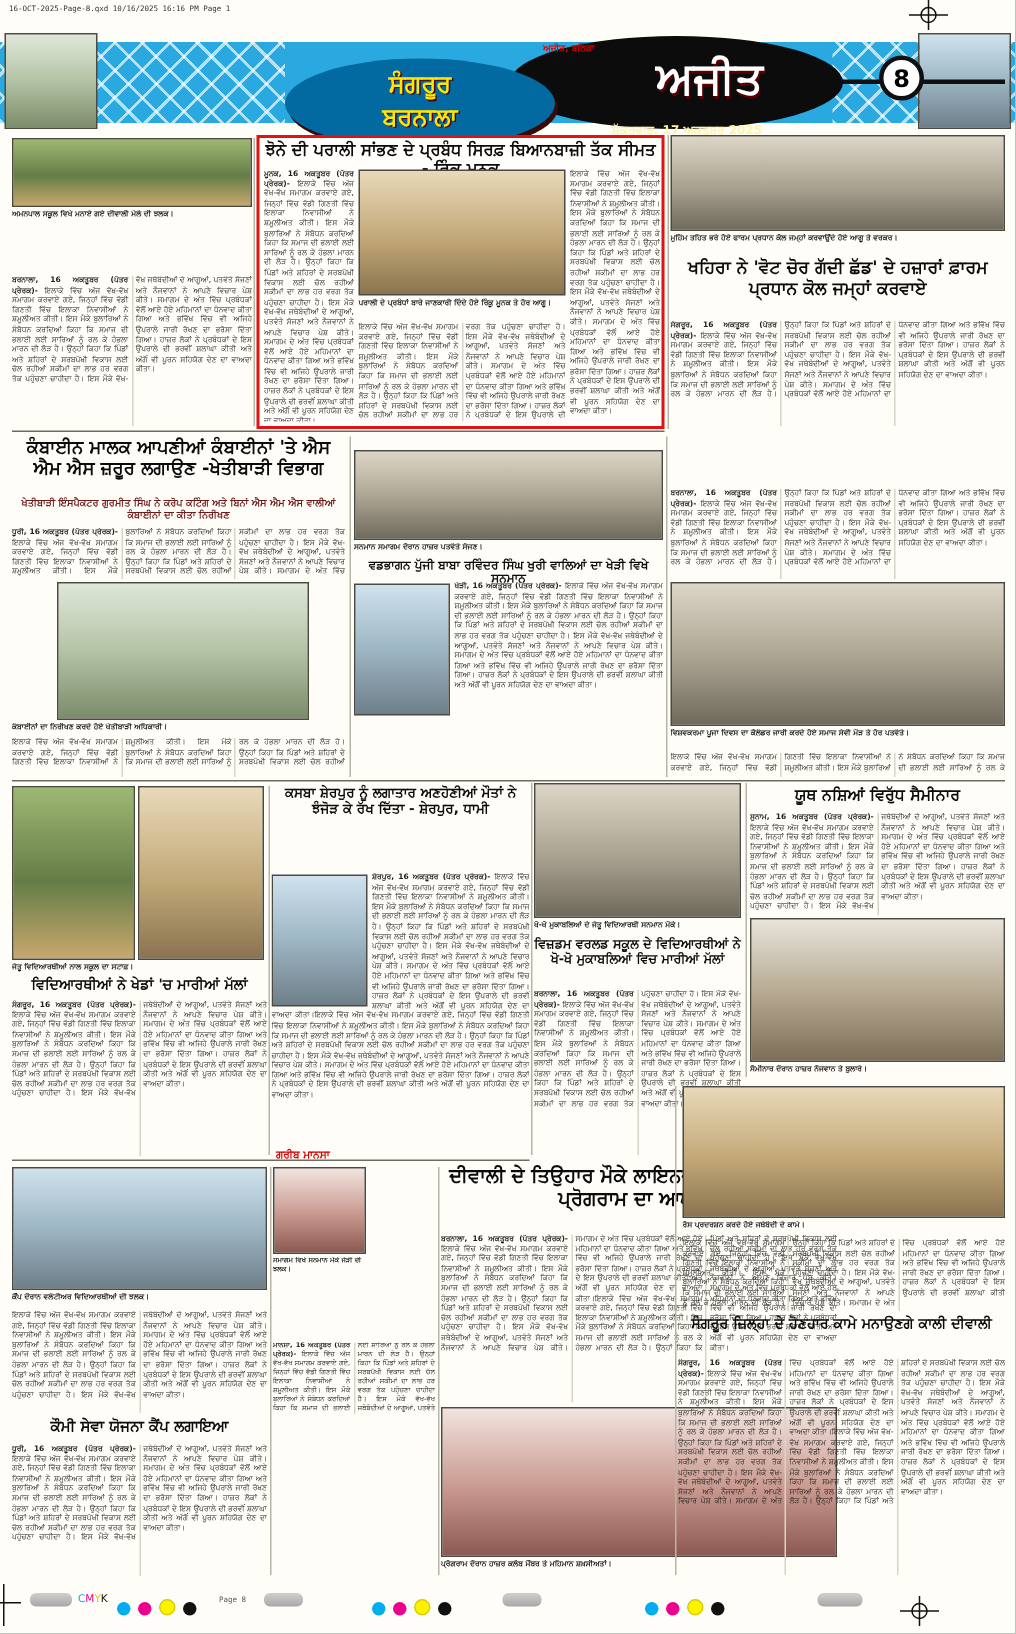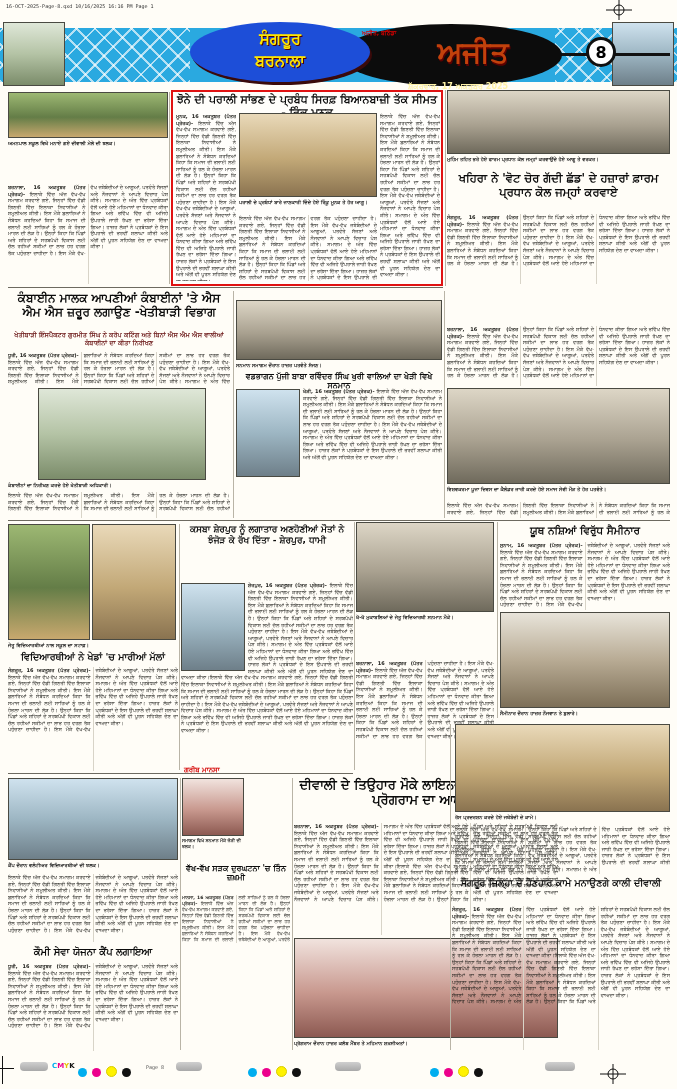--- a/index.html
+++ b/index.html
@@ -27,21 +27,21 @@
   .hrule{height:1px;background:#6d6a60;}
   .redbox{border:2px solid #e01212;}
   
   .band{background:#2aa9e0;}
   .lattice{background-image:
      repeating-linear-gradient(45deg,rgba(255,255,255,.65) 0 2px,rgba(255,255,255,0) 2px 13px),
      repeating-linear-gradient(-45deg,rgba(255,255,255,.65) 0 2px,rgba(255,255,255,0) 2px 13px);}
   .oval{border-radius:50%;}
   .mast-region{color:#ffe600;font-weight:bold;text-align:center;font-size:16px;line-height:1.12;
      text-shadow:1px 1px 0 #4d0000;}
-  .brand{color:#c2410c;font-weight:bold;font-size:29px;line-height:1;text-shadow:1px 2px 0 #5b0000;}
+  .brand{color:#ffffff;font-weight:bold;font-size:29px;line-height:1;text-shadow:1px 2px 0 #5b0000;}
   .edition{color:#e00000;font-weight:bold;font-size:6px;}
   .dateline{color:#fff3a8;font-weight:bold;font-size:8px;text-align:center;margin-top:12px;}
   .pgcircle{background:#fff;border:3px solid #101010;border-radius:50%;
      font-weight:bold;font-size:16px;color:#000;display:flex;align-items:center;justify-content:center;}
   
   .tiny{font-family:"DejaVu Sans Mono","Liberation Mono",monospace;font-size:5px;color:#333;}
   .dot{width:9px;height:9px;border-radius:50%;display:inline-block;margin-right:5px;}
   .graybar{background:linear-gradient(180deg,#cfcfcf,#a8a8a8);border-radius:4px;}
   .redlabel{color:#d40000;font-weight:bold;font-size:7px;}
   .phf{float:left;width:62px;height:86px;margin:1px 3px 1px 0;border:1px solid #4a4a42;
@@ -66,21 +66,21 @@
     <div class="b lattice" style="left:0;top:8px;width:190px;height:54px;"></div>
     <div class="b lattice" style="left:555px;top:8px;width:122px;height:54px;"></div>
     <div class="b ph g6" style="left:3px;top:2px;width:62px;height:64px;"></div>
     <div class="b ph g3" style="left:612px;top:2px;width:62px;height:64px;"></div>
     <div class="b" style="left:560px;top:33px;width:110px;height:3px;background:#111;"></div>
     <div class="b oval" style="left:340px;top:4px;width:222px;height:62px;background:#0c0c0c;">
       <div class="b edition" style="left:22px;top:5px;width:120px;">ਅਜੀਤ, ਬਠਿੰਡਾ</div>
       <div class="b brand" style="left:58px;top:14px;width:150px;text-align:center;">ਅਜੀਤ</div>
       <div class="b dateline" style="left:28px;top:46px;width:180px;">ਸ਼ੁੱਕਰਵਾਰ, 17 ਅਕਤੂਬਰ 2025</div>
     </div>
-    <div class="b oval" style="left:190px;top:2px;width:180px;height:60px;background:#1d4ed8;box-shadow:2px 3px 0 #3a0a0a;">
+    <div class="b oval" style="left:190px;top:19px;width:180px;height:60px;background:#0369a1;box-shadow:2px 3px 0 #3a0a0a;">
       <div class="b mast-region" style="left:10px;top:8px;width:160px;">ਸੰਗਰੂਰ</div>
       <div class="b mast-region" style="left:10px;top:30px;width:160px;">ਬਰਨਾਲਾ</div>
     </div>
     <div class="b pgcircle" style="left:586px;top:17px;width:30px;height:30px;">8</div>
   </div>
 
   <div class="b ph g1" style="left:8px;top:92px;width:160px;height:46px;"></div>
   <div class="b cap" style="left:8px;top:140px;width:160px;height:8px;">ਅਮਨਪਾਲ ਸਕੂਲ ਵਿਖੇ ਮਨਾਏ ਗਏ ਦੀਵਾਲੀ ਮੇਲੇ ਦੀ ਝਲਕ।</div>
   <div class="b body cols2" style="left:8px;top:184px;width:160px;height:100px;">
     <span class="dl">ਬਰਨਾਲਾ, 16 ਅਕਤੂਬਰ (ਪੱਤਰ ਪ੍ਰੇਰਕ)- </span><span>ਇਲਾਕੇ ਵਿੱਚ ਅੱਜ ਵੱਖ-ਵੱਖ ਸਮਾਗਮ ਕਰਵਾਏ ਗਏ, ਜਿਨ੍ਹਾਂ ਵਿੱਚ ਵੱਡੀ ਗਿਣਤੀ ਵਿੱਚ ਇਲਾਕਾ ਨਿਵਾਸੀਆਂ ਨੇ ਸ਼ਮੂਲੀਅਤ ਕੀਤੀ। ਇਸ ਮੌਕੇ ਬੁਲਾਰਿਆਂ ਨੇ ਸੰਬੋਧਨ ਕਰਦਿਆਂ ਕਿਹਾ ਕਿ ਸਮਾਜ ਦੀ ਭਲਾਈ ਲਈ ਸਾਰਿਆਂ ਨੂੰ ਰਲ ਕੇ ਹੰਭਲਾ ਮਾਰਨ ਦੀ ਲੋੜ ਹੈ। ਉਨ੍ਹਾਂ ਕਿਹਾ ਕਿ ਪਿੰਡਾਂ ਅਤੇ ਸ਼ਹਿਰਾਂ ਦੇ ਸਰਬਪੱਖੀ ਵਿਕਾਸ ਲਈ ਚੱਲ ਰਹੀਆਂ ਸਕੀਮਾਂ ਦਾ ਲਾਭ ਹਰ ਵਰਗ ਤੱਕ ਪਹੁੰਚਣਾ ਚਾਹੀਦਾ ਹੈ। ਇਸ ਮੌਕੇ ਵੱਖ-ਵੱਖ ਜਥੇਬੰਦੀਆਂ ਦੇ ਆਗੂਆਂ, ਪਤਵੰਤੇ ਸੱਜਣਾਂ ਅਤੇ ਨੌਜਵਾਨਾਂ ਨੇ ਆਪਣੇ ਵਿਚਾਰ ਪੇਸ਼ ਕੀਤੇ। ਸਮਾਗਮ ਦੇ ਅੰਤ ਵਿੱਚ ਪ੍ਰਬੰਧਕਾਂ ਵੱਲੋਂ ਆਏ ਹੋਏ ਮਹਿਮਾਨਾਂ ਦਾ ਧੰਨਵਾਦ ਕੀਤਾ ਗਿਆ ਅਤੇ ਭਵਿੱਖ ਵਿੱਚ ਵੀ ਅਜਿਹੇ ਉਪਰਾਲੇ ਜਾਰੀ ਰੱਖਣ ਦਾ ਭਰੋਸਾ ਦਿੱਤਾ ਗਿਆ। ਹਾਜ਼ਰ ਲੋਕਾਂ ਨੇ ਪ੍ਰਬੰਧਕਾਂ ਦੇ ਇਸ ਉਪਰਾਲੇ ਦੀ ਭਰਵੀਂ ਸ਼ਲਾਘਾ ਕੀਤੀ ਅਤੇ ਅੱਗੋਂ ਵੀ ਪੂਰਨ ਸਹਿਯੋਗ ਦੇਣ ਦਾ ਵਾਅਦਾ ਕੀਤਾ।</span>
@@ -149,20 +149,21 @@
   </div>
 
   <div class="b hl" style="left:181px;top:524px;width:172px;height:54px;font-size:9px;">ਕਸਬਾ ਸ਼ੇਰਪੁਰ ਨੂੰ ਲਗਾਤਾਰ ਅਣਹੋਣੀਆਂ ਮੌਤਾਂ ਨੇ ਝੰਜੋੜ ਕੇ ਰੱਖ ਦਿੱਤਾ - ਸ਼ੇਰਪੁਰ, ਧਾਮੀ</div>
   <div class="b body" style="left:181px;top:582px;width:172px;height:188px;">
     <span class="phf g3"></span>
     <span class="dl">ਸ਼ੇਰਪੁਰ, 16 ਅਕਤੂਬਰ (ਪੱਤਰ ਪ੍ਰੇਰਕ)- </span><span>ਇਲਾਕੇ ਵਿੱਚ ਅੱਜ ਵੱਖ-ਵੱਖ ਸਮਾਗਮ ਕਰਵਾਏ ਗਏ, ਜਿਨ੍ਹਾਂ ਵਿੱਚ ਵੱਡੀ ਗਿਣਤੀ ਵਿੱਚ ਇਲਾਕਾ ਨਿਵਾਸੀਆਂ ਨੇ ਸ਼ਮੂਲੀਅਤ ਕੀਤੀ। ਇਸ ਮੌਕੇ ਬੁਲਾਰਿਆਂ ਨੇ ਸੰਬੋਧਨ ਕਰਦਿਆਂ ਕਿਹਾ ਕਿ ਸਮਾਜ ਦੀ ਭਲਾਈ ਲਈ ਸਾਰਿਆਂ ਨੂੰ ਰਲ ਕੇ ਹੰਭਲਾ ਮਾਰਨ ਦੀ ਲੋੜ ਹੈ। ਉਨ੍ਹਾਂ ਕਿਹਾ ਕਿ ਪਿੰਡਾਂ ਅਤੇ ਸ਼ਹਿਰਾਂ ਦੇ ਸਰਬਪੱਖੀ ਵਿਕਾਸ ਲਈ ਚੱਲ ਰਹੀਆਂ ਸਕੀਮਾਂ ਦਾ ਲਾਭ ਹਰ ਵਰਗ ਤੱਕ ਪਹੁੰਚਣਾ ਚਾਹੀਦਾ ਹੈ। ਇਸ ਮੌਕੇ ਵੱਖ-ਵੱਖ ਜਥੇਬੰਦੀਆਂ ਦੇ ਆਗੂਆਂ, ਪਤਵੰਤੇ ਸੱਜਣਾਂ ਅਤੇ ਨੌਜਵਾਨਾਂ ਨੇ ਆਪਣੇ ਵਿਚਾਰ ਪੇਸ਼ ਕੀਤੇ। ਸਮਾਗਮ ਦੇ ਅੰਤ ਵਿੱਚ ਪ੍ਰਬੰਧਕਾਂ ਵੱਲੋਂ ਆਏ ਹੋਏ ਮਹਿਮਾਨਾਂ ਦਾ ਧੰਨਵਾਦ ਕੀਤਾ ਗਿਆ ਅਤੇ ਭਵਿੱਖ ਵਿੱਚ ਵੀ ਅਜਿਹੇ ਉਪਰਾਲੇ ਜਾਰੀ ਰੱਖਣ ਦਾ ਭਰੋਸਾ ਦਿੱਤਾ ਗਿਆ। ਹਾਜ਼ਰ ਲੋਕਾਂ ਨੇ ਪ੍ਰਬੰਧਕਾਂ ਦੇ ਇਸ ਉਪਰਾਲੇ ਦੀ ਭਰਵੀਂ ਸ਼ਲਾਘਾ ਕੀਤੀ ਅਤੇ ਅੱਗੋਂ ਵੀ ਪੂਰਨ ਸਹਿਯੋਗ ਦੇਣ ਦਾ ਵਾਅਦਾ ਕੀਤਾ।</span><span>ਇਲਾਕੇ ਵਿੱਚ ਅੱਜ ਵੱਖ-ਵੱਖ ਸਮਾਗਮ ਕਰਵਾਏ ਗਏ, ਜਿਨ੍ਹਾਂ ਵਿੱਚ ਵੱਡੀ ਗਿਣਤੀ ਵਿੱਚ ਇਲਾਕਾ ਨਿਵਾਸੀਆਂ ਨੇ ਸ਼ਮੂਲੀਅਤ ਕੀਤੀ। ਇਸ ਮੌਕੇ ਬੁਲਾਰਿਆਂ ਨੇ ਸੰਬੋਧਨ ਕਰਦਿਆਂ ਕਿਹਾ ਕਿ ਸਮਾਜ ਦੀ ਭਲਾਈ ਲਈ ਸਾਰਿਆਂ ਨੂੰ ਰਲ ਕੇ ਹੰਭਲਾ ਮਾਰਨ ਦੀ ਲੋੜ ਹੈ। ਉਨ੍ਹਾਂ ਕਿਹਾ ਕਿ ਪਿੰਡਾਂ ਅਤੇ ਸ਼ਹਿਰਾਂ ਦੇ ਸਰਬਪੱਖੀ ਵਿਕਾਸ ਲਈ ਚੱਲ ਰਹੀਆਂ ਸਕੀਮਾਂ ਦਾ ਲਾਭ ਹਰ ਵਰਗ ਤੱਕ ਪਹੁੰਚਣਾ ਚਾਹੀਦਾ ਹੈ। ਇਸ ਮੌਕੇ ਵੱਖ-ਵੱਖ ਜਥੇਬੰਦੀਆਂ ਦੇ ਆਗੂਆਂ, ਪਤਵੰਤੇ ਸੱਜਣਾਂ ਅਤੇ ਨੌਜਵਾਨਾਂ ਨੇ ਆਪਣੇ ਵਿਚਾਰ ਪੇਸ਼ ਕੀਤੇ। ਸਮਾਗਮ ਦੇ ਅੰਤ ਵਿੱਚ ਪ੍ਰਬੰਧਕਾਂ ਵੱਲੋਂ ਆਏ ਹੋਏ ਮਹਿਮਾਨਾਂ ਦਾ ਧੰਨਵਾਦ ਕੀਤਾ ਗਿਆ ਅਤੇ ਭਵਿੱਖ ਵਿੱਚ ਵੀ ਅਜਿਹੇ ਉਪਰਾਲੇ ਜਾਰੀ ਰੱਖਣ ਦਾ ਭਰੋਸਾ ਦਿੱਤਾ ਗਿਆ। ਹਾਜ਼ਰ ਲੋਕਾਂ ਨੇ ਪ੍ਰਬੰਧਕਾਂ ਦੇ ਇਸ ਉਪਰਾਲੇ ਦੀ ਭਰਵੀਂ ਸ਼ਲਾਘਾ ਕੀਤੀ ਅਤੇ ਅੱਗੋਂ ਵੀ ਪੂਰਨ ਸਹਿਯੋਗ ਦੇਣ ਦਾ ਵਾਅਦਾ ਕੀਤਾ।</span>
   </div>
 
   <div class="b ph g2" style="left:356px;top:522px;width:138px;height:90px;"></div>
   <div class="b cap" style="left:356px;top:614px;width:138px;height:8px;">ਖੋ-ਖੋ ਮੁਕਾਬਲਿਆਂ ਦੇ ਜੇਤੂ ਵਿਦਿਆਰਥੀ ਸਨਮਾਨ ਮੌਕੇ।</div>
+  <div class="b hl" style="left:356px;top:625px;width:138px;height:32px;font-size:8.5px;">ਵਿਜ਼ਡਮ ਵਰਲਡ ਸਕੂਲ ਦੇ ਵਿਦਿਆਰਥੀਆਂ ਨੇ ਖੋ-ਖੋ ਮੁਕਾਬਲਿਆਂ ਵਿਚ ਮਾਰੀਆਂ ਮੱਲਾਂ</div>
   <div class="b body cols2" style="left:356px;top:660px;width:138px;height:110px;">
     <span class="dl">ਬਰਨਾਲਾ, 16 ਅਕਤੂਬਰ (ਪੱਤਰ ਪ੍ਰੇਰਕ)- </span><span>ਇਲਾਕੇ ਵਿੱਚ ਅੱਜ ਵੱਖ-ਵੱਖ ਸਮਾਗਮ ਕਰਵਾਏ ਗਏ, ਜਿਨ੍ਹਾਂ ਵਿੱਚ ਵੱਡੀ ਗਿਣਤੀ ਵਿੱਚ ਇਲਾਕਾ ਨਿਵਾਸੀਆਂ ਨੇ ਸ਼ਮੂਲੀਅਤ ਕੀਤੀ। ਇਸ ਮੌਕੇ ਬੁਲਾਰਿਆਂ ਨੇ ਸੰਬੋਧਨ ਕਰਦਿਆਂ ਕਿਹਾ ਕਿ ਸਮਾਜ ਦੀ ਭਲਾਈ ਲਈ ਸਾਰਿਆਂ ਨੂੰ ਰਲ ਕੇ ਹੰਭਲਾ ਮਾਰਨ ਦੀ ਲੋੜ ਹੈ। ਉਨ੍ਹਾਂ ਕਿਹਾ ਕਿ ਪਿੰਡਾਂ ਅਤੇ ਸ਼ਹਿਰਾਂ ਦੇ ਸਰਬਪੱਖੀ ਵਿਕਾਸ ਲਈ ਚੱਲ ਰਹੀਆਂ ਸਕੀਮਾਂ ਦਾ ਲਾਭ ਹਰ ਵਰਗ ਤੱਕ ਪਹੁੰਚਣਾ ਚਾਹੀਦਾ ਹੈ। ਇਸ ਮੌਕੇ ਵੱਖ-ਵੱਖ ਜਥੇਬੰਦੀਆਂ ਦੇ ਆਗੂਆਂ, ਪਤਵੰਤੇ ਸੱਜਣਾਂ ਅਤੇ ਨੌਜਵਾਨਾਂ ਨੇ ਆਪਣੇ ਵਿਚਾਰ ਪੇਸ਼ ਕੀਤੇ। ਸਮਾਗਮ ਦੇ ਅੰਤ ਵਿੱਚ ਪ੍ਰਬੰਧਕਾਂ ਵੱਲੋਂ ਆਏ ਹੋਏ ਮਹਿਮਾਨਾਂ ਦਾ ਧੰਨਵਾਦ ਕੀਤਾ ਗਿਆ ਅਤੇ ਭਵਿੱਖ ਵਿੱਚ ਵੀ ਅਜਿਹੇ ਉਪਰਾਲੇ ਜਾਰੀ ਰੱਖਣ ਦਾ ਭਰੋਸਾ ਦਿੱਤਾ ਗਿਆ। ਹਾਜ਼ਰ ਲੋਕਾਂ ਨੇ ਪ੍ਰਬੰਧਕਾਂ ਦੇ ਇਸ ਉਪਰਾਲੇ ਦੀ ਭਰਵੀਂ ਸ਼ਲਾਘਾ ਕੀਤੀ ਅਤੇ ਅੱਗੋਂ ਵੀ ਪੂਰਨ ਸਹਿਯੋਗ ਦੇਣ ਦਾ ਵਾਅਦਾ ਕੀਤਾ।</span>
   </div>
 
   <div class="b hl" style="left:500px;top:524px;width:170px;height:14px;font-size:10.5px;">ਯੂਥ ਨਸ਼ਿਆਂ ਵਿਰੁੱਧ ਸੈਮੀਨਾਰ</div>
   <div class="b body cols2" style="left:500px;top:542px;width:170px;height:68px;">
     <span class="dl">ਸੁਨਾਮ, 16 ਅਕਤੂਬਰ (ਪੱਤਰ ਪ੍ਰੇਰਕ)- </span><span>ਇਲਾਕੇ ਵਿੱਚ ਅੱਜ ਵੱਖ-ਵੱਖ ਸਮਾਗਮ ਕਰਵਾਏ ਗਏ, ਜਿਨ੍ਹਾਂ ਵਿੱਚ ਵੱਡੀ ਗਿਣਤੀ ਵਿੱਚ ਇਲਾਕਾ ਨਿਵਾਸੀਆਂ ਨੇ ਸ਼ਮੂਲੀਅਤ ਕੀਤੀ। ਇਸ ਮੌਕੇ ਬੁਲਾਰਿਆਂ ਨੇ ਸੰਬੋਧਨ ਕਰਦਿਆਂ ਕਿਹਾ ਕਿ ਸਮਾਜ ਦੀ ਭਲਾਈ ਲਈ ਸਾਰਿਆਂ ਨੂੰ ਰਲ ਕੇ ਹੰਭਲਾ ਮਾਰਨ ਦੀ ਲੋੜ ਹੈ। ਉਨ੍ਹਾਂ ਕਿਹਾ ਕਿ ਪਿੰਡਾਂ ਅਤੇ ਸ਼ਹਿਰਾਂ ਦੇ ਸਰਬਪੱਖੀ ਵਿਕਾਸ ਲਈ ਚੱਲ ਰਹੀਆਂ ਸਕੀਮਾਂ ਦਾ ਲਾਭ ਹਰ ਵਰਗ ਤੱਕ ਪਹੁੰਚਣਾ ਚਾਹੀਦਾ ਹੈ। ਇਸ ਮੌਕੇ ਵੱਖ-ਵੱਖ ਜਥੇਬੰਦੀਆਂ ਦੇ ਆਗੂਆਂ, ਪਤਵੰਤੇ ਸੱਜਣਾਂ ਅਤੇ ਨੌਜਵਾਨਾਂ ਨੇ ਆਪਣੇ ਵਿਚਾਰ ਪੇਸ਼ ਕੀਤੇ। ਸਮਾਗਮ ਦੇ ਅੰਤ ਵਿੱਚ ਪ੍ਰਬੰਧਕਾਂ ਵੱਲੋਂ ਆਏ ਹੋਏ ਮਹਿਮਾਨਾਂ ਦਾ ਧੰਨਵਾਦ ਕੀਤਾ ਗਿਆ ਅਤੇ ਭਵਿੱਖ ਵਿੱਚ ਵੀ ਅਜਿਹੇ ਉਪਰਾਲੇ ਜਾਰੀ ਰੱਖਣ ਦਾ ਭਰੋਸਾ ਦਿੱਤਾ ਗਿਆ। ਹਾਜ਼ਰ ਲੋਕਾਂ ਨੇ ਪ੍ਰਬੰਧਕਾਂ ਦੇ ਇਸ ਉਪਰਾਲੇ ਦੀ ਭਰਵੀਂ ਸ਼ਲਾਘਾ ਕੀਤੀ ਅਤੇ ਅੱਗੋਂ ਵੀ ਪੂਰਨ ਸਹਿਯੋਗ ਦੇਣ ਦਾ ਵਾਅਦਾ ਕੀਤਾ।</span>
   </div>
   <div class="b ph g7" style="left:500px;top:612px;width:170px;height:96px;"></div>
   <div class="b cap" style="left:500px;top:710px;width:170px;height:8px;">ਸੈਮੀਨਾਰ ਦੌਰਾਨ ਹਾਜ਼ਰ ਨੌਜਵਾਨ ਤੇ ਬੁਲਾਰੇ।</div>
@@ -175,21 +176,20 @@
     <span>ਇਲਾਕੇ ਵਿੱਚ ਅੱਜ ਵੱਖ-ਵੱਖ ਸਮਾਗਮ ਕਰਵਾਏ ਗਏ, ਜਿਨ੍ਹਾਂ ਵਿੱਚ ਵੱਡੀ ਗਿਣਤੀ ਵਿੱਚ ਇਲਾਕਾ ਨਿਵਾਸੀਆਂ ਨੇ ਸ਼ਮੂਲੀਅਤ ਕੀਤੀ। ਇਸ ਮੌਕੇ ਬੁਲਾਰਿਆਂ ਨੇ ਸੰਬੋਧਨ ਕਰਦਿਆਂ ਕਿਹਾ ਕਿ ਸਮਾਜ ਦੀ ਭਲਾਈ ਲਈ ਸਾਰਿਆਂ ਨੂੰ ਰਲ ਕੇ ਹੰਭਲਾ ਮਾਰਨ ਦੀ ਲੋੜ ਹੈ। ਉਨ੍ਹਾਂ ਕਿਹਾ ਕਿ ਪਿੰਡਾਂ ਅਤੇ ਸ਼ਹਿਰਾਂ ਦੇ ਸਰਬਪੱਖੀ ਵਿਕਾਸ ਲਈ ਚੱਲ ਰਹੀਆਂ ਸਕੀਮਾਂ ਦਾ ਲਾਭ ਹਰ ਵਰਗ ਤੱਕ ਪਹੁੰਚਣਾ ਚਾਹੀਦਾ ਹੈ। ਇਸ ਮੌਕੇ ਵੱਖ-ਵੱਖ ਜਥੇਬੰਦੀਆਂ ਦੇ ਆਗੂਆਂ, ਪਤਵੰਤੇ ਸੱਜਣਾਂ ਅਤੇ ਨੌਜਵਾਨਾਂ ਨੇ ਆਪਣੇ ਵਿਚਾਰ ਪੇਸ਼ ਕੀਤੇ। ਸਮਾਗਮ ਦੇ ਅੰਤ ਵਿੱਚ ਪ੍ਰਬੰਧਕਾਂ ਵੱਲੋਂ ਆਏ ਹੋਏ ਮਹਿਮਾਨਾਂ ਦਾ ਧੰਨਵਾਦ ਕੀਤਾ ਗਿਆ ਅਤੇ ਭਵਿੱਖ ਵਿੱਚ ਵੀ ਅਜਿਹੇ ਉਪਰਾਲੇ ਜਾਰੀ ਰੱਖਣ ਦਾ ਭਰੋਸਾ ਦਿੱਤਾ ਗਿਆ। ਹਾਜ਼ਰ ਲੋਕਾਂ ਨੇ ਪ੍ਰਬੰਧਕਾਂ ਦੇ ਇਸ ਉਪਰਾਲੇ ਦੀ ਭਰਵੀਂ ਸ਼ਲਾਘਾ ਕੀਤੀ ਅਤੇ ਅੱਗੋਂ ਵੀ ਪੂਰਨ ਸਹਿਯੋਗ ਦੇਣ ਦਾ ਵਾਅਦਾ ਕੀਤਾ।</span>
   </div>
   <div class="b hl" style="left:8px;top:946px;width:170px;height:14px;font-size:10px;">ਕੌਮੀ ਸੇਵਾ ਯੋਜਨਾ ਕੈਂਪ ਲਗਾਇਆ</div>
   <div class="b body cols2" style="left:8px;top:963px;width:170px;height:88px;">
     <span class="dl">ਧੂਰੀ, 16 ਅਕਤੂਬਰ (ਪੱਤਰ ਪ੍ਰੇਰਕ)- </span><span>ਇਲਾਕੇ ਵਿੱਚ ਅੱਜ ਵੱਖ-ਵੱਖ ਸਮਾਗਮ ਕਰਵਾਏ ਗਏ, ਜਿਨ੍ਹਾਂ ਵਿੱਚ ਵੱਡੀ ਗਿਣਤੀ ਵਿੱਚ ਇਲਾਕਾ ਨਿਵਾਸੀਆਂ ਨੇ ਸ਼ਮੂਲੀਅਤ ਕੀਤੀ। ਇਸ ਮੌਕੇ ਬੁਲਾਰਿਆਂ ਨੇ ਸੰਬੋਧਨ ਕਰਦਿਆਂ ਕਿਹਾ ਕਿ ਸਮਾਜ ਦੀ ਭਲਾਈ ਲਈ ਸਾਰਿਆਂ ਨੂੰ ਰਲ ਕੇ ਹੰਭਲਾ ਮਾਰਨ ਦੀ ਲੋੜ ਹੈ। ਉਨ੍ਹਾਂ ਕਿਹਾ ਕਿ ਪਿੰਡਾਂ ਅਤੇ ਸ਼ਹਿਰਾਂ ਦੇ ਸਰਬਪੱਖੀ ਵਿਕਾਸ ਲਈ ਚੱਲ ਰਹੀਆਂ ਸਕੀਮਾਂ ਦਾ ਲਾਭ ਹਰ ਵਰਗ ਤੱਕ ਪਹੁੰਚਣਾ ਚਾਹੀਦਾ ਹੈ। ਇਸ ਮੌਕੇ ਵੱਖ-ਵੱਖ ਜਥੇਬੰਦੀਆਂ ਦੇ ਆਗੂਆਂ, ਪਤਵੰਤੇ ਸੱਜਣਾਂ ਅਤੇ ਨੌਜਵਾਨਾਂ ਨੇ ਆਪਣੇ ਵਿਚਾਰ ਪੇਸ਼ ਕੀਤੇ। ਸਮਾਗਮ ਦੇ ਅੰਤ ਵਿੱਚ ਪ੍ਰਬੰਧਕਾਂ ਵੱਲੋਂ ਆਏ ਹੋਏ ਮਹਿਮਾਨਾਂ ਦਾ ਧੰਨਵਾਦ ਕੀਤਾ ਗਿਆ ਅਤੇ ਭਵਿੱਖ ਵਿੱਚ ਵੀ ਅਜਿਹੇ ਉਪਰਾਲੇ ਜਾਰੀ ਰੱਖਣ ਦਾ ਭਰੋਸਾ ਦਿੱਤਾ ਗਿਆ। ਹਾਜ਼ਰ ਲੋਕਾਂ ਨੇ ਪ੍ਰਬੰਧਕਾਂ ਦੇ ਇਸ ਉਪਰਾਲੇ ਦੀ ਭਰਵੀਂ ਸ਼ਲਾਘਾ ਕੀਤੀ ਅਤੇ ਅੱਗੋਂ ਵੀ ਪੂਰਨ ਸਹਿਯੋਗ ਦੇਣ ਦਾ ਵਾਅਦਾ ਕੀਤਾ।</span>
   </div>
 
   <div class="b redlabel" style="left:184px;top:766px;width:100px;">ਗਰੀਬ ਮਾਨਸਾ</div>
   <div class="b ph g5" style="left:182px;top:778px;width:62px;height:58px;"></div>
   <div class="b cap" style="left:182px;top:838px;width:62px;height:22px;font-size:4.5px;">ਸਮਾਗਮ ਵਿਖੇ ਸਨਮਾਨ ਮੌਕੇ ਜੋੜੀ ਦੀ ਝਲਕ।</div>
-  <div class="b hl" style="left:182px;top:864px;width:108px;height:28px;font-size:8px;">ਵੱਖ-ਵੱਖ ਸੜਕ ਦੁਰਘਟਨਾ 'ਚ ਤਿੰਨ ਜ਼ਖ਼ਮੀ</div>
   <div class="b body cols2" style="left:182px;top:895px;width:108px;height:48px;font-size:4.5px;">
     <span class="dl">ਮਾਨਸਾ, 16 ਅਕਤੂਬਰ (ਪੱਤਰ ਪ੍ਰੇਰਕ)- </span><span>ਇਲਾਕੇ ਵਿੱਚ ਅੱਜ ਵੱਖ-ਵੱਖ ਸਮਾਗਮ ਕਰਵਾਏ ਗਏ, ਜਿਨ੍ਹਾਂ ਵਿੱਚ ਵੱਡੀ ਗਿਣਤੀ ਵਿੱਚ ਇਲਾਕਾ ਨਿਵਾਸੀਆਂ ਨੇ ਸ਼ਮੂਲੀਅਤ ਕੀਤੀ। ਇਸ ਮੌਕੇ ਬੁਲਾਰਿਆਂ ਨੇ ਸੰਬੋਧਨ ਕਰਦਿਆਂ ਕਿਹਾ ਕਿ ਸਮਾਜ ਦੀ ਭਲਾਈ ਲਈ ਸਾਰਿਆਂ ਨੂੰ ਰਲ ਕੇ ਹੰਭਲਾ ਮਾਰਨ ਦੀ ਲੋੜ ਹੈ। ਉਨ੍ਹਾਂ ਕਿਹਾ ਕਿ ਪਿੰਡਾਂ ਅਤੇ ਸ਼ਹਿਰਾਂ ਦੇ ਸਰਬਪੱਖੀ ਵਿਕਾਸ ਲਈ ਚੱਲ ਰਹੀਆਂ ਸਕੀਮਾਂ ਦਾ ਲਾਭ ਹਰ ਵਰਗ ਤੱਕ ਪਹੁੰਚਣਾ ਚਾਹੀਦਾ ਹੈ। ਇਸ ਮੌਕੇ ਵੱਖ-ਵੱਖ ਜਥੇਬੰਦੀਆਂ ਦੇ ਆਗੂਆਂ, ਪਤਵੰਤੇ ਸੱਜਣਾਂ ਅਤੇ ਨੌਜਵਾਨਾਂ ਨੇ ਆਪਣੇ ਵਿਚਾਰ ਪੇਸ਼ ਕੀਤੇ। ਸਮਾਗਮ ਦੇ ਅੰਤ ਵਿੱਚ ਪ੍ਰਬੰਧਕਾਂ ਵੱਲੋਂ ਆਏ ਹੋਏ ਮਹਿਮਾਨਾਂ ਦਾ ਧੰਨਵਾਦ ਕੀਤਾ ਗਿਆ ਅਤੇ ਭਵਿੱਖ ਵਿੱਚ ਵੀ ਅਜਿਹੇ ਉਪਰਾਲੇ ਜਾਰੀ ਰੱਖਣ ਦਾ ਭਰੋਸਾ ਦਿੱਤਾ ਗਿਆ। ਹਾਜ਼ਰ ਲੋਕਾਂ ਨੇ ਪ੍ਰਬੰਧਕਾਂ ਦੇ ਇਸ ਉਪਰਾਲੇ ਦੀ ਭਰਵੀਂ ਸ਼ਲਾਘਾ ਕੀਤੀ ਅਤੇ ਅੱਗੋਂ ਵੀ ਪੂਰਨ ਸਹਿਯੋਗ ਦੇਣ ਦਾ ਵਾਅਦਾ ਕੀਤਾ।</span>
   </div>
 
   <div class="b hl" style="left:294px;top:777px;width:264px;height:42px;font-size:13px;">ਦੀਵਾਲੀ ਦੇ ਤਿਉਹਾਰ ਮੌਕੇ ਲਾਇਨਜ਼ ਕਲੱਬ ਗਰੇਟਰ ਵੱਲੋਂ ਪ੍ਰੋਗਰਾਮ ਦਾ ਆਯੋਜਨ</div>
   <div class="b body cols3" style="left:294px;top:823px;width:264px;height:112px;">
     <span class="dl">ਬਰਨਾਲਾ, 16 ਅਕਤੂਬਰ (ਪੱਤਰ ਪ੍ਰੇਰਕ)- </span><span>ਇਲਾਕੇ ਵਿੱਚ ਅੱਜ ਵੱਖ-ਵੱਖ ਸਮਾਗਮ ਕਰਵਾਏ ਗਏ, ਜਿਨ੍ਹਾਂ ਵਿੱਚ ਵੱਡੀ ਗਿਣਤੀ ਵਿੱਚ ਇਲਾਕਾ ਨਿਵਾਸੀਆਂ ਨੇ ਸ਼ਮੂਲੀਅਤ ਕੀਤੀ। ਇਸ ਮੌਕੇ ਬੁਲਾਰਿਆਂ ਨੇ ਸੰਬੋਧਨ ਕਰਦਿਆਂ ਕਿਹਾ ਕਿ ਸਮਾਜ ਦੀ ਭਲਾਈ ਲਈ ਸਾਰਿਆਂ ਨੂੰ ਰਲ ਕੇ ਹੰਭਲਾ ਮਾਰਨ ਦੀ ਲੋੜ ਹੈ। ਉਨ੍ਹਾਂ ਕਿਹਾ ਕਿ ਪਿੰਡਾਂ ਅਤੇ ਸ਼ਹਿਰਾਂ ਦੇ ਸਰਬਪੱਖੀ ਵਿਕਾਸ ਲਈ ਚੱਲ ਰਹੀਆਂ ਸਕੀਮਾਂ ਦਾ ਲਾਭ ਹਰ ਵਰਗ ਤੱਕ ਪਹੁੰਚਣਾ ਚਾਹੀਦਾ ਹੈ। ਇਸ ਮੌਕੇ ਵੱਖ-ਵੱਖ ਜਥੇਬੰਦੀਆਂ ਦੇ ਆਗੂਆਂ, ਪਤਵੰਤੇ ਸੱਜਣਾਂ ਅਤੇ ਨੌਜਵਾਨਾਂ ਨੇ ਆਪਣੇ ਵਿਚਾਰ ਪੇਸ਼ ਕੀਤੇ। ਸਮਾਗਮ ਦੇ ਅੰਤ ਵਿੱਚ ਪ੍ਰਬੰਧਕਾਂ ਵੱਲੋਂ ਆਏ ਹੋਏ ਮਹਿਮਾਨਾਂ ਦਾ ਧੰਨਵਾਦ ਕੀਤਾ ਗਿਆ ਅਤੇ ਭਵਿੱਖ ਵਿੱਚ ਵੀ ਅਜਿਹੇ ਉਪਰਾਲੇ ਜਾਰੀ ਰੱਖਣ ਦਾ ਭਰੋਸਾ ਦਿੱਤਾ ਗਿਆ। ਹਾਜ਼ਰ ਲੋਕਾਂ ਨੇ ਪ੍ਰਬੰਧਕਾਂ ਦੇ ਇਸ ਉਪਰਾਲੇ ਦੀ ਭਰਵੀਂ ਸ਼ਲਾਘਾ ਕੀਤੀ ਅਤੇ ਅੱਗੋਂ ਵੀ ਪੂਰਨ ਸਹਿਯੋਗ ਦੇਣ ਦਾ ਵਾਅਦਾ ਕੀਤਾ।</span><span>ਇਲਾਕੇ ਵਿੱਚ ਅੱਜ ਵੱਖ-ਵੱਖ ਸਮਾਗਮ ਕਰਵਾਏ ਗਏ, ਜਿਨ੍ਹਾਂ ਵਿੱਚ ਵੱਡੀ ਗਿਣਤੀ ਵਿੱਚ ਇਲਾਕਾ ਨਿਵਾਸੀਆਂ ਨੇ ਸ਼ਮੂਲੀਅਤ ਕੀਤੀ। ਇਸ ਮੌਕੇ ਬੁਲਾਰਿਆਂ ਨੇ ਸੰਬੋਧਨ ਕਰਦਿਆਂ ਕਿਹਾ ਕਿ ਸਮਾਜ ਦੀ ਭਲਾਈ ਲਈ ਸਾਰਿਆਂ ਨੂੰ ਰਲ ਕੇ ਹੰਭਲਾ ਮਾਰਨ ਦੀ ਲੋੜ ਹੈ। ਉਨ੍ਹਾਂ ਕਿਹਾ ਕਿ ਪਿੰਡਾਂ ਅਤੇ ਸ਼ਹਿਰਾਂ ਦੇ ਸਰਬਪੱਖੀ ਵਿਕਾਸ ਲਈ ਚੱਲ ਰਹੀਆਂ ਸਕੀਮਾਂ ਦਾ ਲਾਭ ਹਰ ਵਰਗ ਤੱਕ ਪਹੁੰਚਣਾ ਚਾਹੀਦਾ ਹੈ। ਇਸ ਮੌਕੇ ਵੱਖ-ਵੱਖ ਜਥੇਬੰਦੀਆਂ ਦੇ ਆਗੂਆਂ, ਪਤਵੰਤੇ ਸੱਜਣਾਂ ਅਤੇ ਨੌਜਵਾਨਾਂ ਨੇ ਆਪਣੇ ਵਿਚਾਰ ਪੇਸ਼ ਕੀਤੇ। ਸਮਾਗਮ ਦੇ ਅੰਤ ਵਿੱਚ ਪ੍ਰਬੰਧਕਾਂ ਵੱਲੋਂ ਆਏ ਹੋਏ ਮਹਿਮਾਨਾਂ ਦਾ ਧੰਨਵਾਦ ਕੀਤਾ ਗਿਆ ਅਤੇ ਭਵਿੱਖ ਵਿੱਚ ਵੀ ਅਜਿਹੇ ਉਪਰਾਲੇ ਜਾਰੀ ਰੱਖਣ ਦਾ ਭਰੋਸਾ ਦਿੱਤਾ ਗਿਆ। ਹਾਜ਼ਰ ਲੋਕਾਂ ਨੇ ਪ੍ਰਬੰਧਕਾਂ ਦੇ ਇਸ ਉਪਰਾਲੇ ਦੀ ਭਰਵੀਂ ਸ਼ਲਾਘਾ ਕੀਤੀ ਅਤੇ ਅੱਗੋਂ ਵੀ ਪੂਰਨ ਸਹਿਯੋਗ ਦੇਣ ਦਾ ਵਾਅਦਾ ਕੀਤਾ।</span>
   </div>
   <div class="b ph g5" style="left:294px;top:938px;width:264px;height:100px;"></div>
   <div class="b cap" style="left:294px;top:1040px;width:264px;height:10px;">ਪ੍ਰੋਗਰਾਮ ਦੌਰਾਨ ਹਾਜ਼ਰ ਕਲੱਬ ਮੈਂਬਰ ਤੇ ਮਹਿਮਾਨ ਸ਼ਖ਼ਸੀਅਤਾਂ।</div>
@@ -211,21 +211,21 @@
   <div class="b vr" style="left:179px;top:524px;height:246px;"></div>
   <div class="b vr" style="left:354px;top:522px;height:248px;"></div>
   <div class="b vr" style="left:497px;top:522px;height:196px;"></div>
   <div class="b vr" style="left:180px;top:778px;height:272px;"></div>
   <div class="b vr" style="left:292px;top:778px;height:272px;"></div>
   <div class="b vr" style="left:450px;top:724px;height:326px;"></div>
 
   <div class="b" style="left:2px;top:1056px;width:1px;height:28px;background:#111;"></div>
   <div class="b" style="left:0px;top:1068px;width:14px;height:1px;background:#111;"></div>
   <div class="b graybar" style="left:20px;top:1062px;width:28px;height:9px;"></div>
-  <div class="b" style="left:52px;top:1062px;font-size:7px;font-weight:bold;">
+  <div class="b" style="left:52px;top:1062px;font-size:7px;font-weight:normal;">
     <span style="color:#00aeef">C</span><span style="color:#ec008c">M</span><span style="color:#e3c000">Y</span><span style="color:#111">K</span>
   </div>
   <div class="b" style="left:78px;top:1062px;">
     <span class="dot" style="background:#00aeef"></span><span class="dot" style="background:#ec008c"></span><span class="dot" style="background:#fff200;border:1px solid #d8cc00"></span><span class="dot" style="background:#111"></span>
   </div>
   <div class="b tiny" style="left:146px;top:1064px;color:#555;">Page 8</div>
   <div class="b graybar" style="left:176px;top:1062px;width:26px;height:9px;"></div>
   <div class="b" style="left:248px;top:1062px;">
     <span class="dot" style="background:#00aeef"></span><span class="dot" style="background:#ec008c"></span><span class="dot" style="background:#fff200;border:1px solid #d8cc00"></span><span class="dot" style="background:#111"></span>
   </div>

